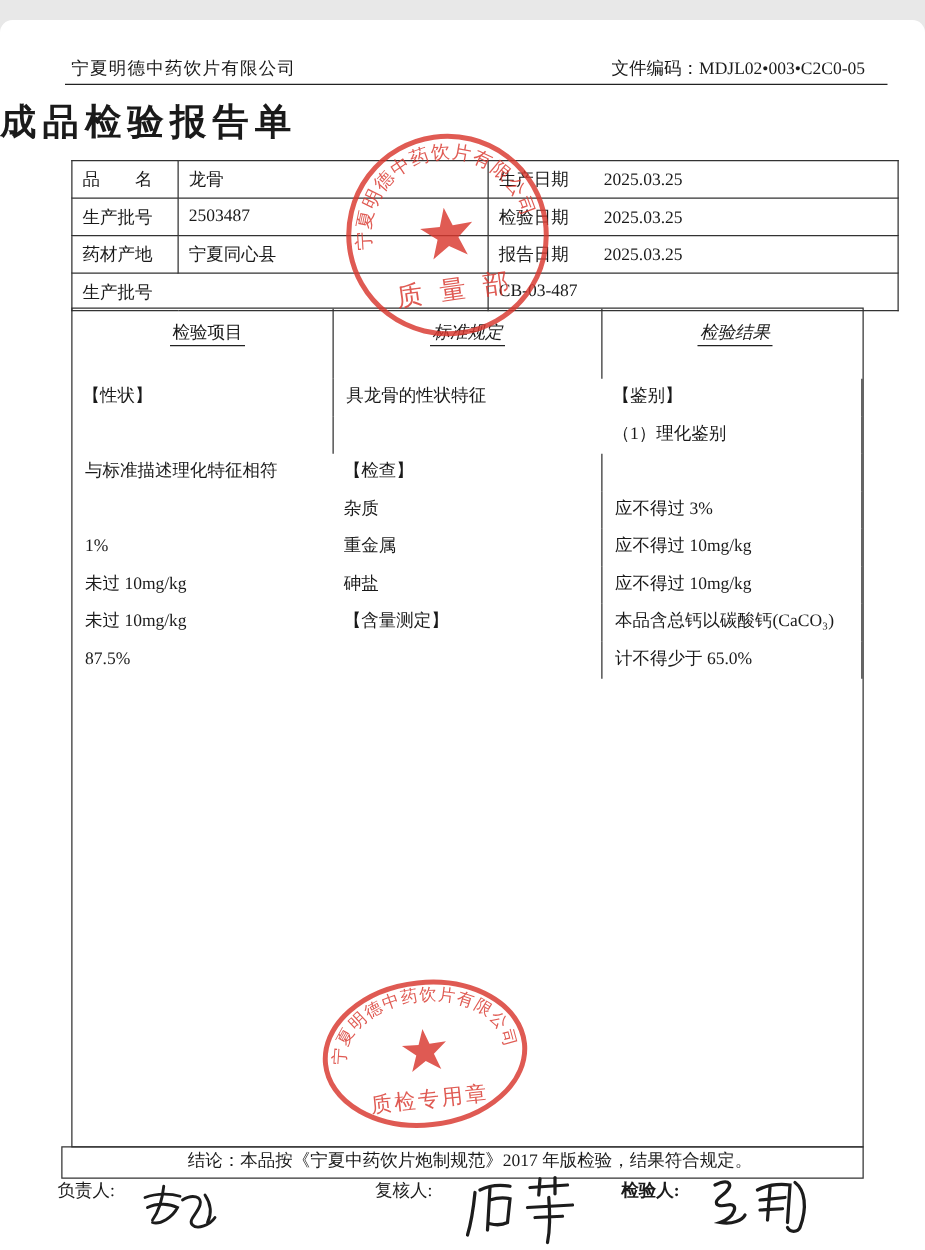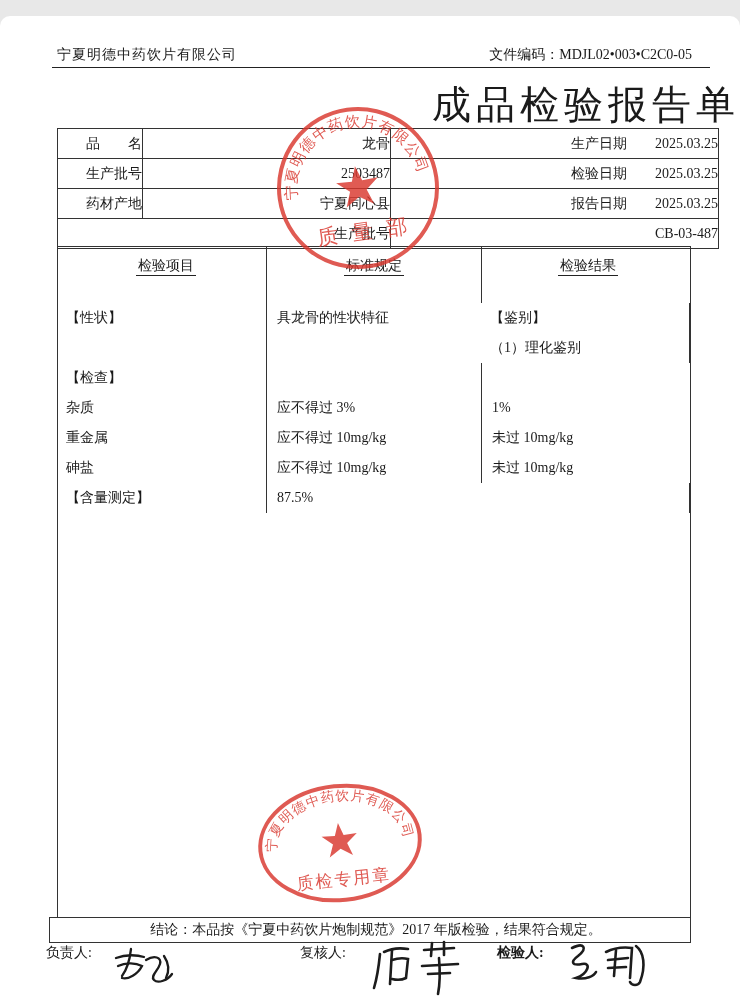--- a/index.html
+++ b/index.html
@@ -6,47 +6,47 @@
   .page{
     position:relative;width:740px;height:1000px;background:#ffffff;
     font-family:"Liberation Serif","DejaVu Serif",serif;color:#1a1a1a;
     overflow:hidden;margin:16px auto;border-radius:10px;
   }
   
   .hdr-company{position:absolute;left:57px;top:30px;font-size:14px;letter-spacing:1px;}
   .hdr-code{position:absolute;right:48px;top:30px;font-size:14px;}
   .hdr-rule{position:absolute;left:52px;right:30px;top:51px;border-top:1.5px solid #222;}
   .doc-title{
-    position:absolute;left:0;right:0;top:62px;text-align:right;
+    position:absolute;left:0;right:0;top:62px;text-align:left;
     font-family:"Liberation Sans","DejaVu Sans",sans-serif;
-    font-size:39px;font-weight:400;letter-spacing:5px;
+    font-size:29px;font-weight:700;letter-spacing:5px;
   }
   
   table.info{
     position:absolute;left:57px;top:112px;width:634px;height:118px;
     border-collapse:collapse;table-layout:fixed;font-size:14px;
   }
-  table.info td{border:1px solid #333;padding:0 0 0 8px;height:29px;text-align:right;}
+  table.info td{border:1px solid #333;padding:0 0 0 8px;height:29px;}
   table.info .lbl{width:76px;}
   table.info .val{width:239px;}
   table.info .rgt{width:319px;}
   table.info .rv{margin-left:28px;}
   
   .main-table{
     position:absolute;left:57px;top:230px;width:634px;height:672px;
     border:1px solid #333;box-sizing:border-box;
     display:grid;grid-template-columns:209px 215px 208px;
     grid-template-rows:56px repeat(7,30px) auto 1fr;
     font-size:14px;
   }
   .main-table .c1{border-right:1px solid #333;padding-left:8px;}
   .main-table .c2{border-right:1px solid #333;padding:0 10px;}
   .main-table .c3{padding-left:10px;padding-right:6px;}
   .main-table .hcell{padding-top:10px;text-align:center;}
-  .main-table .hcell.ctr{text-align:center;}
+  .main-table .hcell.ctr{text-align:center;font-style:italic;}
   .main-table .hcell span{border-bottom:1px solid #222;padding:0 2px 2px 2px;}
   .main-table .line{line-height:30px;white-space:pre-wrap;}
   
   .conclusion{
     position:absolute;left:49px;top:901px;width:642px;height:26px;
     border:1px solid #333;box-sizing:border-box;
     font-size:14px;line-height:24px;padding-left:12px;text-align:center;
   }
   
   .sig-label{position:absolute;font-size:14px;top:928px;}
@@ -103,38 +103,40 @@
     <div class="c3 hcell ctr"><span>检验结果</span></div>
 
     <div class="c1 line">【性状】</div>
     <div class="c3 line">具龙骨的性状特征</div>
 
     <div class="c1 line">【鉴别】</div>
     <div class="c2 line"></div>
     <div class="c3 line"></div>
 
     <div class="c1 line">（1）理化鉴别</div>
+    <div class="c3 line">与标准描述理化特征相符</div>
 
     <div class="c1 line">【检查】</div>
     <div class="c2 line"></div>
     <div class="c3 line"></div>
 
     <div class="c1 line">杂质</div>
     <div class="c2 line">应不得过 3%</div>
     <div class="c3 line">1%</div>
 
     <div class="c1 line">重金属</div>
     <div class="c2 line">应不得过 10mg/kg</div>
     <div class="c3 line">未过 10mg/kg</div>
 
     <div class="c1 line">砷盐</div>
     <div class="c2 line">应不得过 10mg/kg</div>
     <div class="c3 line">未过 10mg/kg</div>
 
     <div class="c1 line">【含量测定】</div>
+    <div class="c2 line wrap">本品含总钙以碳酸钙(CaCO₃)计不得少于 65.0%</div>
     <div class="c3 line">87.5%</div>
 
     <div class="c1"></div>
     <div class="c2"></div>
     <div class="c3"></div>
   </div>
 
   <svg class="stamp stamp-top" width="172" height="172" viewBox="0 0 172 172">
     <circle cx="86" cy="86" r="79" fill="none" stroke="#d9372e" stroke-width="4"></circle>
     <path id="arc-top" d="M 24.2 91.4 A 62 62 0 1 1 147.8 91.4" fill="none"></path>

